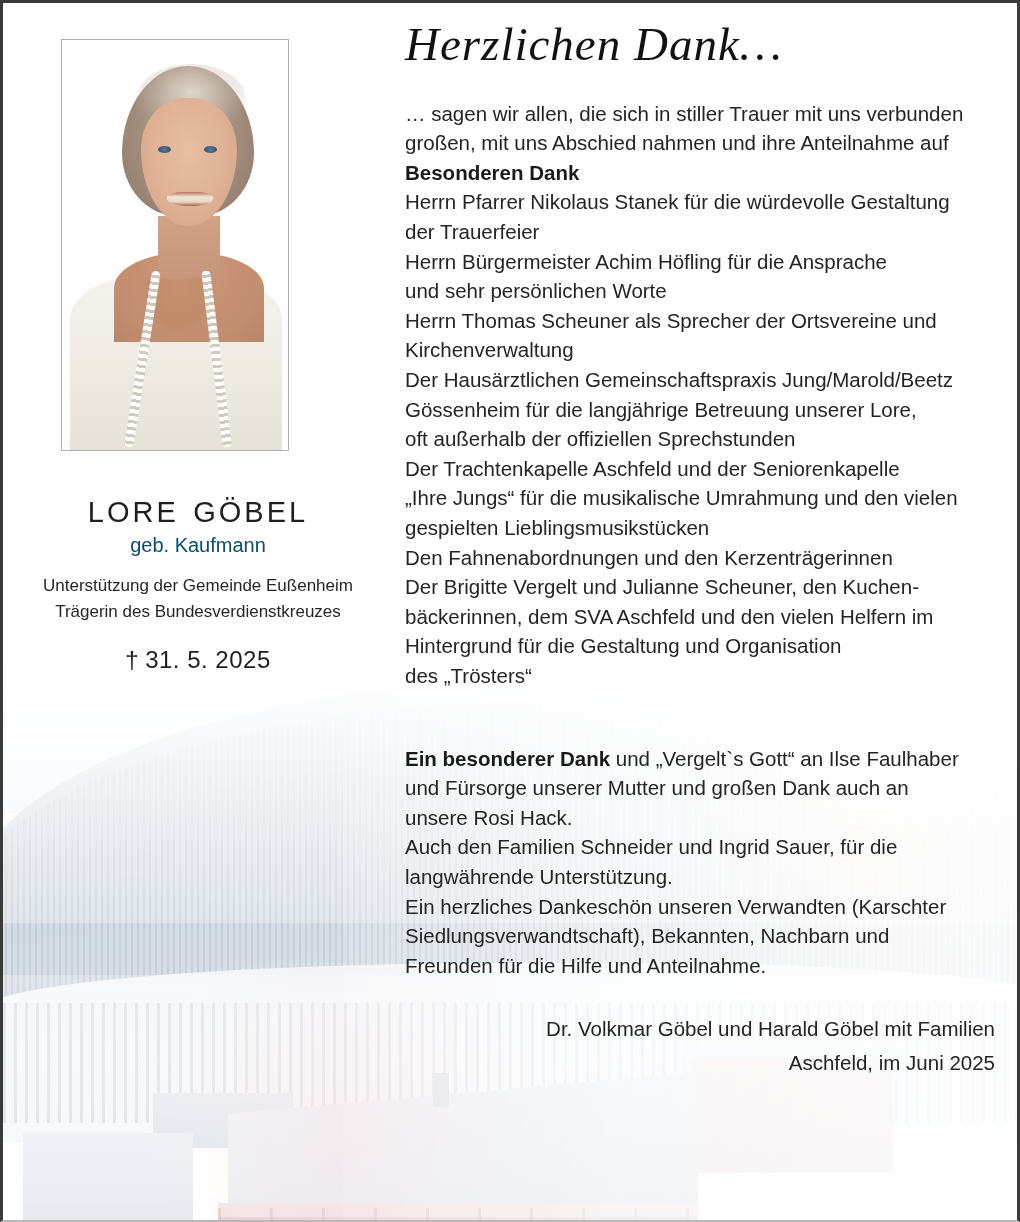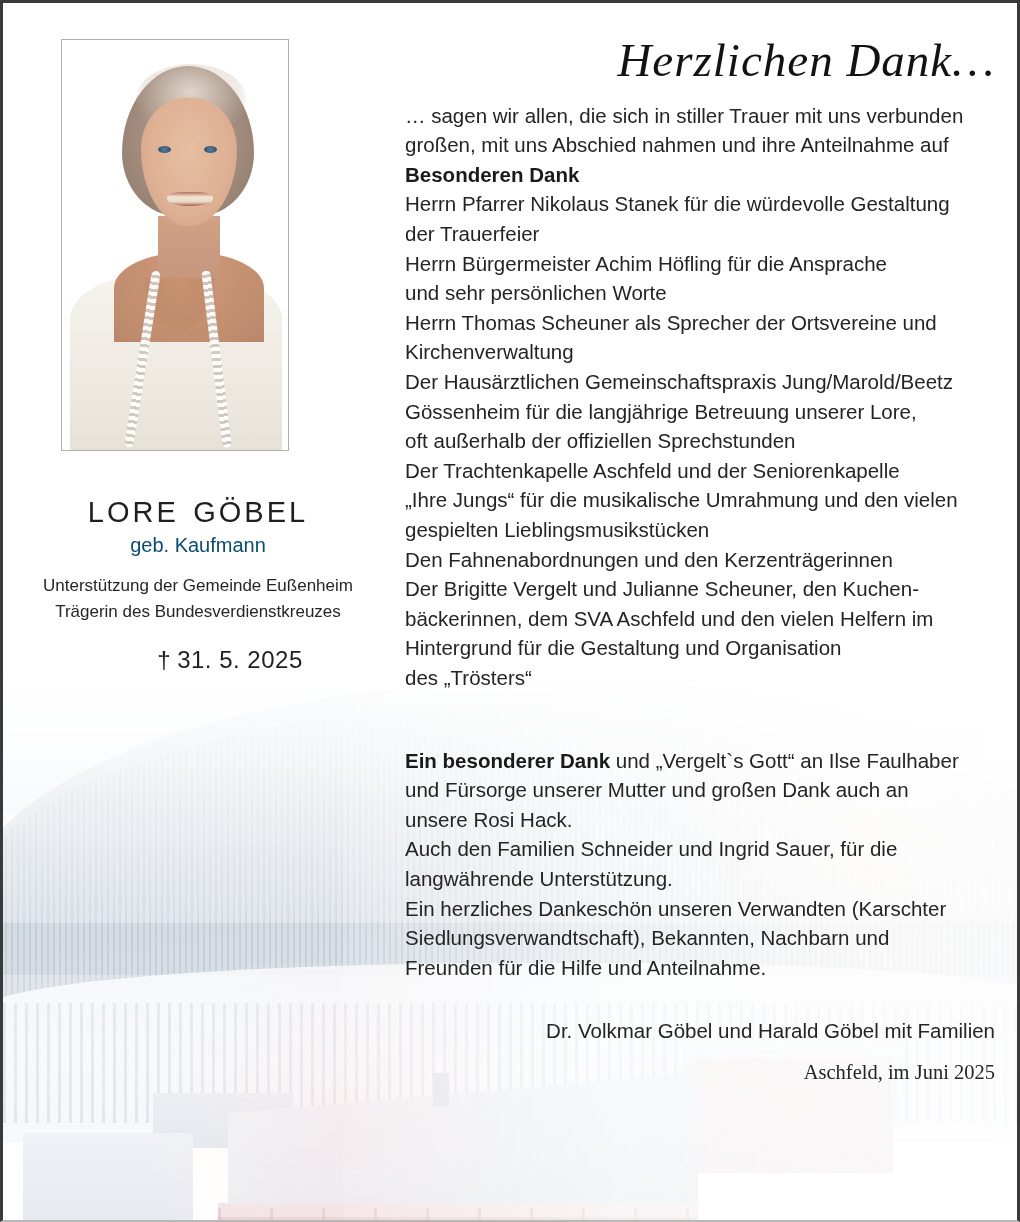--- a/index.html
+++ b/index.html
@@ -254,62 +254,60 @@
     line-height: 26px;
     color: #262626;
   }
   .death-date {
     position: absolute;
     left: 0; top: 643px;
     width: 390px;
     font-size: 24px;
     color: #1f1f1f;
     letter-spacing: .5px;
-    margin-left: 32px;
   }
   .dagger { margin-right: 6px; }
 
   
   .right-col {
     position: absolute;
     left: 402px;
     top: 0;
     width: 590px;
   }
   .headline {
     font-family: "Liberation Serif", "DejaVu Serif", serif;
     font-style: italic;
     font-size: 47px;
     font-weight: 400;
     color: #121212;
     letter-spacing: 1px;
     margin: 0;
-    padding-top: 32px;
+    padding-top: 16px;
     line-height: 1.1;
-    text-align: right;
   }
   .para {
     font-size: 20.5px;
     line-height: 29.6px;
     color: #242424;
     margin: 0;
   }
-  .p-intro { margin-top: 14px; }
+  .p-intro { margin-top: 28px; }
   .p-thanks { }
   .p-special { margin-top: 53px; }
   .bold { font-weight: bold; color: #1a1a1a; }
   .signature {
     font-size: 20.5px;
     line-height: 29.6px;
     color: #242424;
     text-align: right;
     margin: 0;
   }
   .sig-family { margin-top: 34px; }
-  .sig-place { margin-top: 12px; font-family: Liberation Serif, serif; }
+  .sig-place { margin-top: 4px; }
   .nowrap-line { display: block; }
 </style>
 </head>
 <body>
 
 <div class="page">
 
   <div class="bg-photo">
     <div class="scene">
       <div class="sky"></div>

